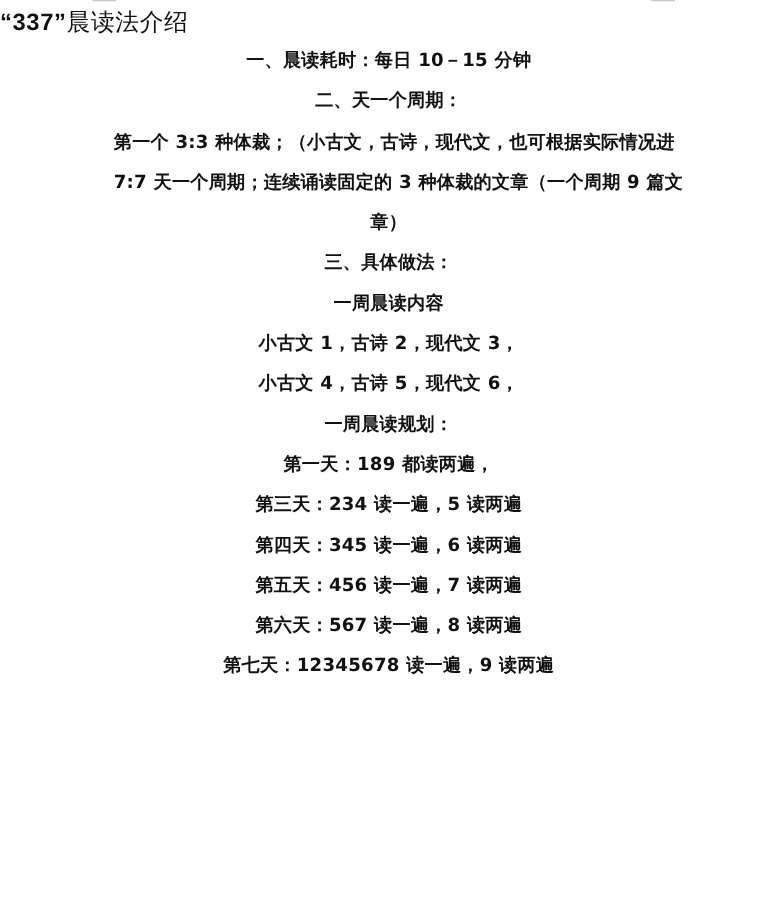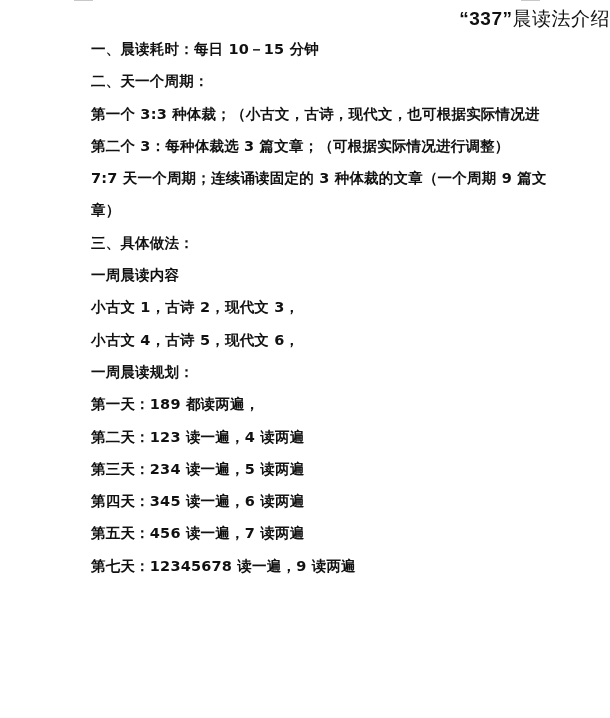--- a/index.html
+++ b/index.html
@@ -23,36 +23,37 @@
       background: #c8c8c8;
     }
     .corner-mark.left { left: 74px; }
     .corner-mark.right { left: 521px; }
 
     .title {
       position: absolute;
       top: 3px;
       left: 0;
       width: 610px;
-      text-align: right;
+      text-align: left;
       font-family: "DejaVu Serif", "Liberation Serif", serif;
       font-size: 19px;
       font-weight: normal;
       line-height: 30px;
       letter-spacing: 0.5px;
     }
     .title .num {
       font-family: "Liberation Sans", "DejaVu Sans", sans-serif;
       font-weight: bold;
     }
     .content {
       position: absolute;
       left: 91px;
       top: 33px;
       width: 440px;
+      text-align: center;
     }
     .line {
       height: 32.3px;
       line-height: 32.3px;
       font-size: 14.5px;
       font-weight: bold;
       white-space: nowrap;
       letter-spacing: 0.2px;
     }
   </style>
@@ -63,27 +64,26 @@
 <div class="corner-mark right"></div>
 
 <div class="title">
   <span class="num">“337”</span><span>晨读法介绍</span>
 </div>
 
 <div class="content">
   <div class="line">一、晨读耗时：每日 10－15 分钟</div>
   <div class="line">二、天一个周期：</div>
   <div class="line">第一个 3:3 种体裁；（小古文，古诗，现代文，也可根据实际情况进</div>
-  <div class="line">第二个 3：每种体裁选 3 篇文章；（可根据实际情况进行调整）</div>
   <div class="line">7:7 天一个周期；连续诵读固定的 3 种体裁的文章（一个周期 9 篇文</div>
   <div class="line">章）</div>
   <div class="line">三、具体做法：</div>
   <div class="line">一周晨读内容</div>
   <div class="line">小古文 1，古诗 2，现代文 3，</div>
   <div class="line">小古文 4，古诗 5，现代文 6，</div>
   <div class="line">一周晨读规划：</div>
   <div class="line">第一天：189 都读两遍，</div>
-  <div class="line">第二天：123 读一遍，4 读两遍</div>
   <div class="line">第三天：234 读一遍，5 读两遍</div>
   <div class="line">第四天：345 读一遍，6 读两遍</div>
   <div class="line">第五天：456 读一遍，7 读两遍</div>
+  <div class="line">第六天：567 读一遍，8 读两遍</div>
   <div class="line">第七天：12345678 读一遍，9 读两遍</div>
 </div>
 
 </body></html>

